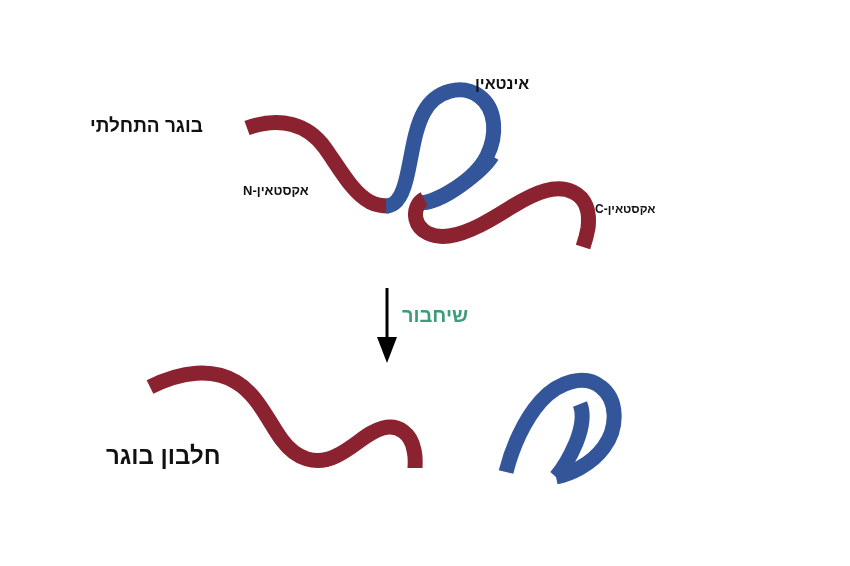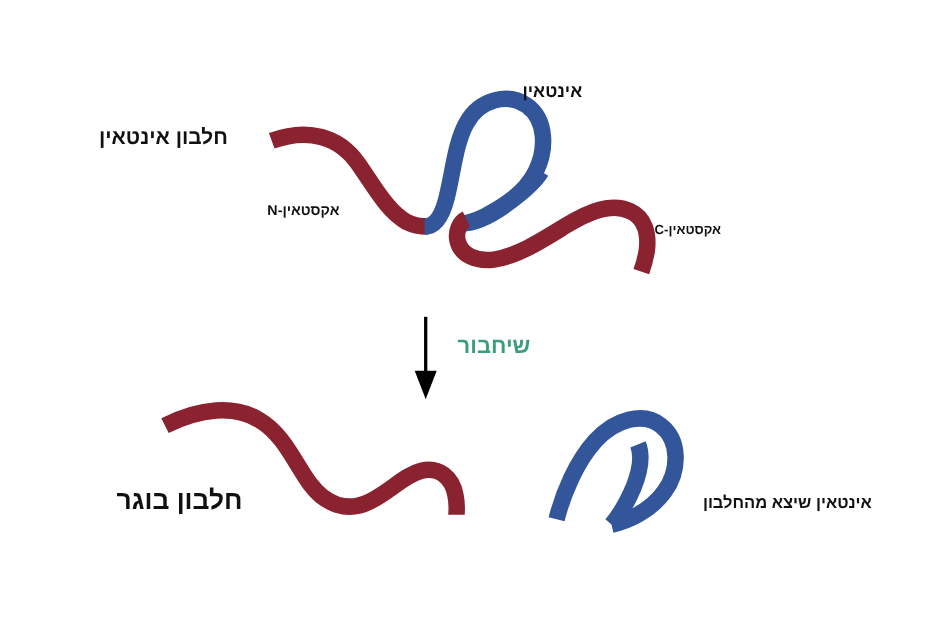--- a/index.html
+++ b/index.html
@@ -49,21 +49,21 @@
     left: 475px;
     top: 76px;
     font-size: 16px;
   }
   .lbl-c-extein {
     left: 595px;
     top: 203px;
     font-size: 12px;
   }
   .lbl-splicing {
-    left: 416px;
+    left: 402px;
     top: 305px;
     font-size: 20px;
     color: #3d9c7a;
   }
   .lbl-mature-protein {
     left: 106px;
     top: 444px;
     font-size: 24px;
   }
   .lbl-released-intein {
@@ -121,27 +121,26 @@
              C 512 448, 524 420, 541 401
              C 559 381, 585 374, 601 387
              C 618 400, 618 428, 604 447
              C 591 465, 570 474, 556 477" fill="none" stroke="#33569b" stroke-width="15" stroke-linecap="butt" stroke-linejoin="round"></path>
 
     <path d="M 556 477
              C 562 470, 570 457, 576 443
              C 582 428, 584 414, 580 404" fill="none" stroke="#33569b" stroke-width="15" stroke-linecap="butt" stroke-linejoin="round"></path>
   </svg>
 
-  <div class="lbl lbl-initial-protein">חלבון אינטאין</div>
+  <div class="lbl lbl-initial-protein">בוגר התחלתי</div>
 
   <div class="lbl lbl-n-extein">אקסטאין-N</div>
 
   <div class="lbl lbl-intein">אינטאין</div>
 
   <div class="lbl lbl-c-extein">אקסטאין-C</div>
 
   <div class="lbl lbl-splicing">שיחבור</div>
 
   <div class="lbl lbl-mature-protein">חלבון בוגר</div>
 
-  <div class="lbl lbl-released-intein">אינטאין שיצא מהחלבון</div>
 
 </div>
 
 </body></html>

